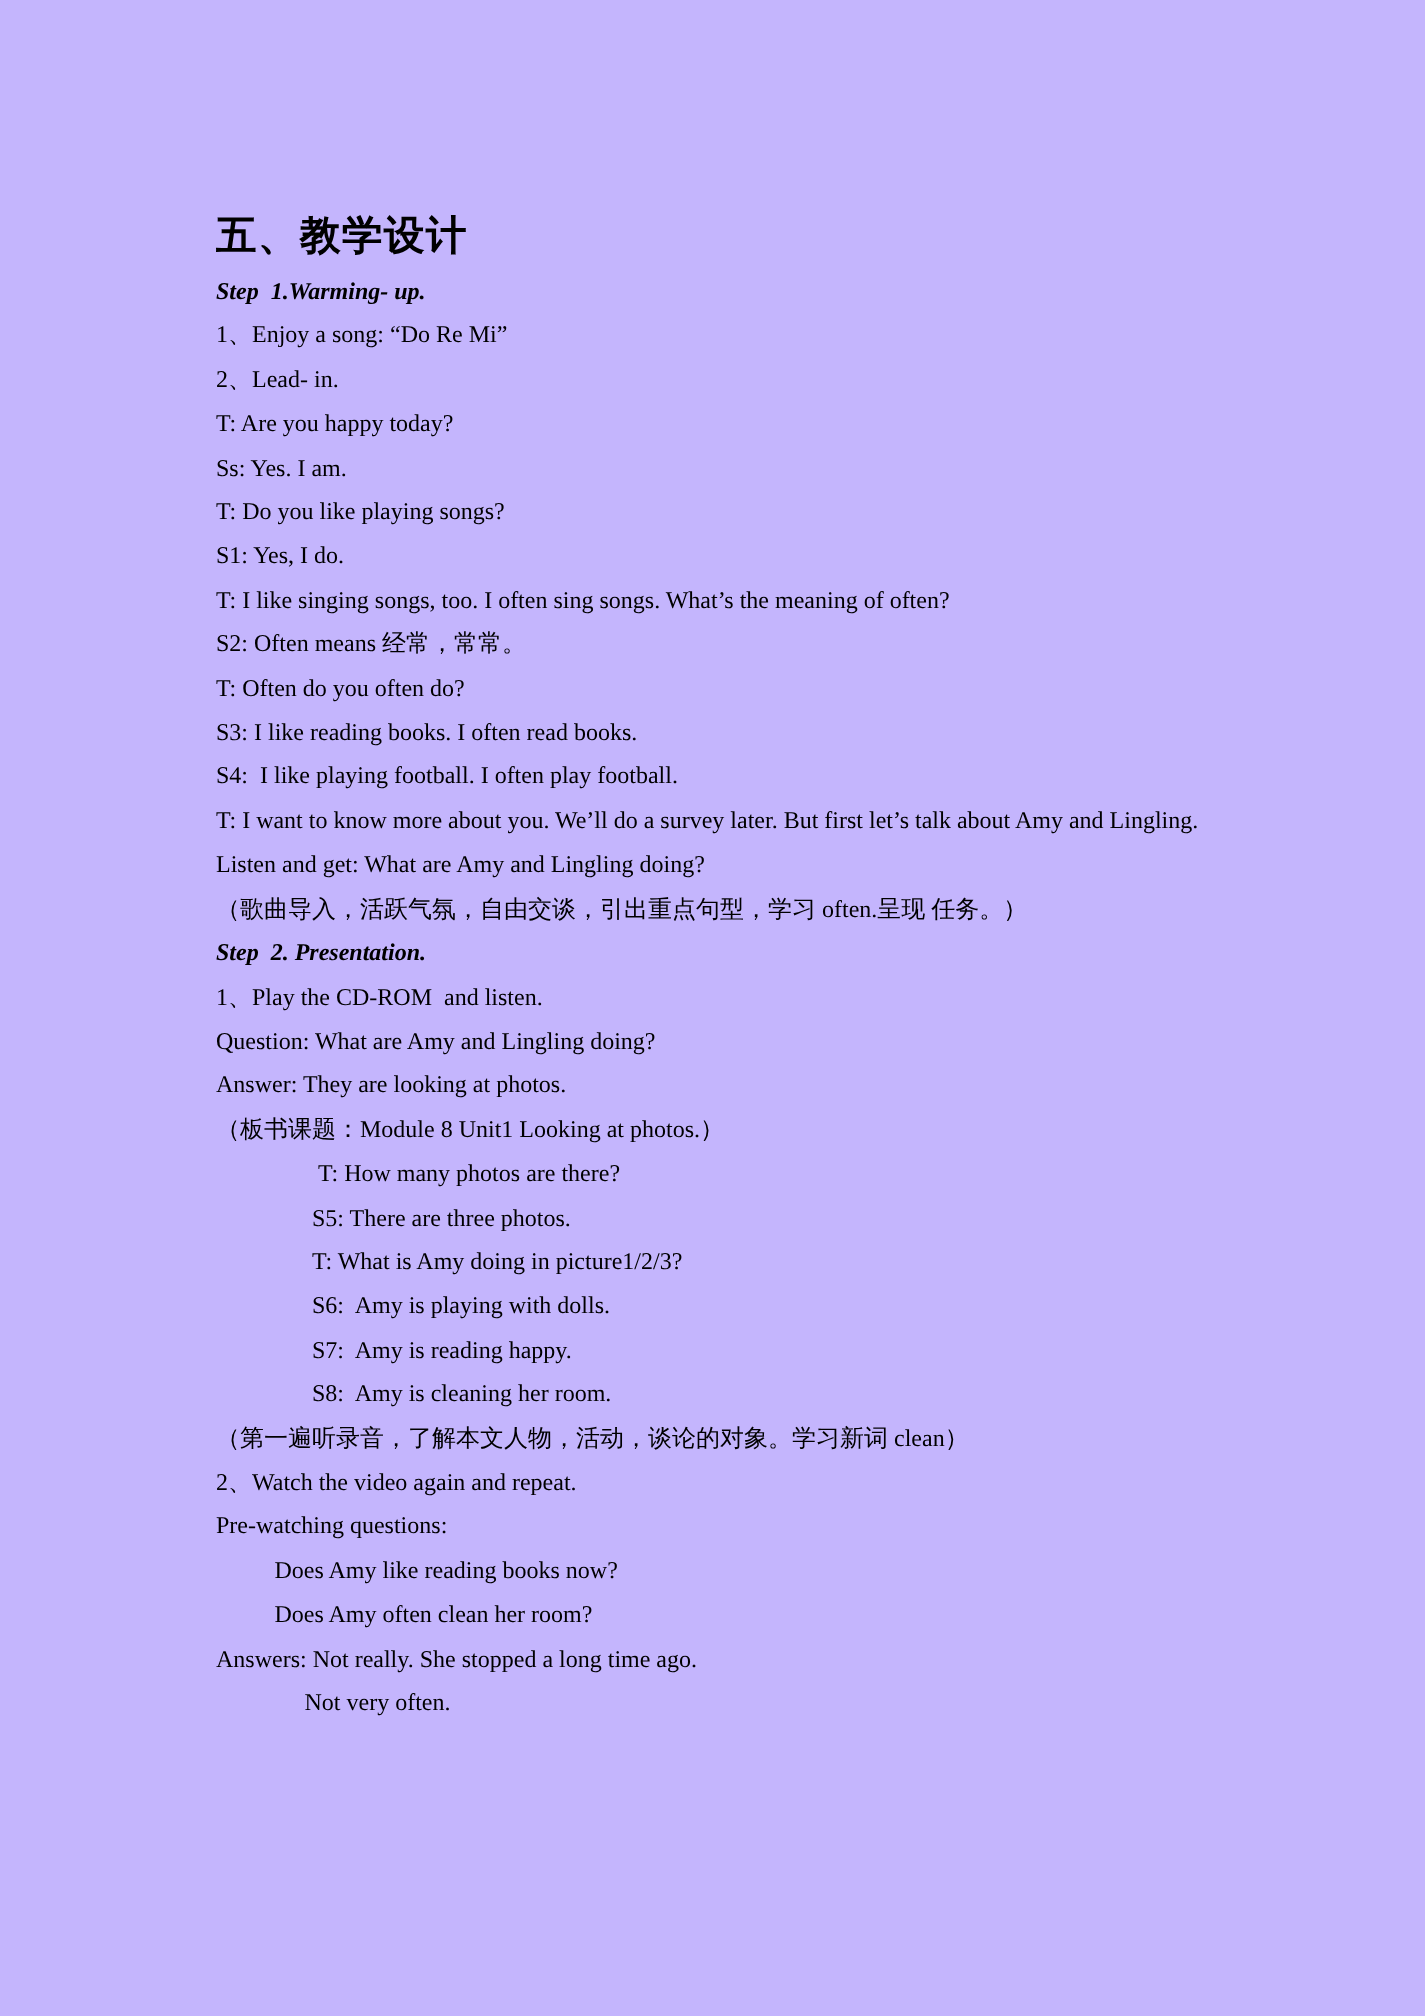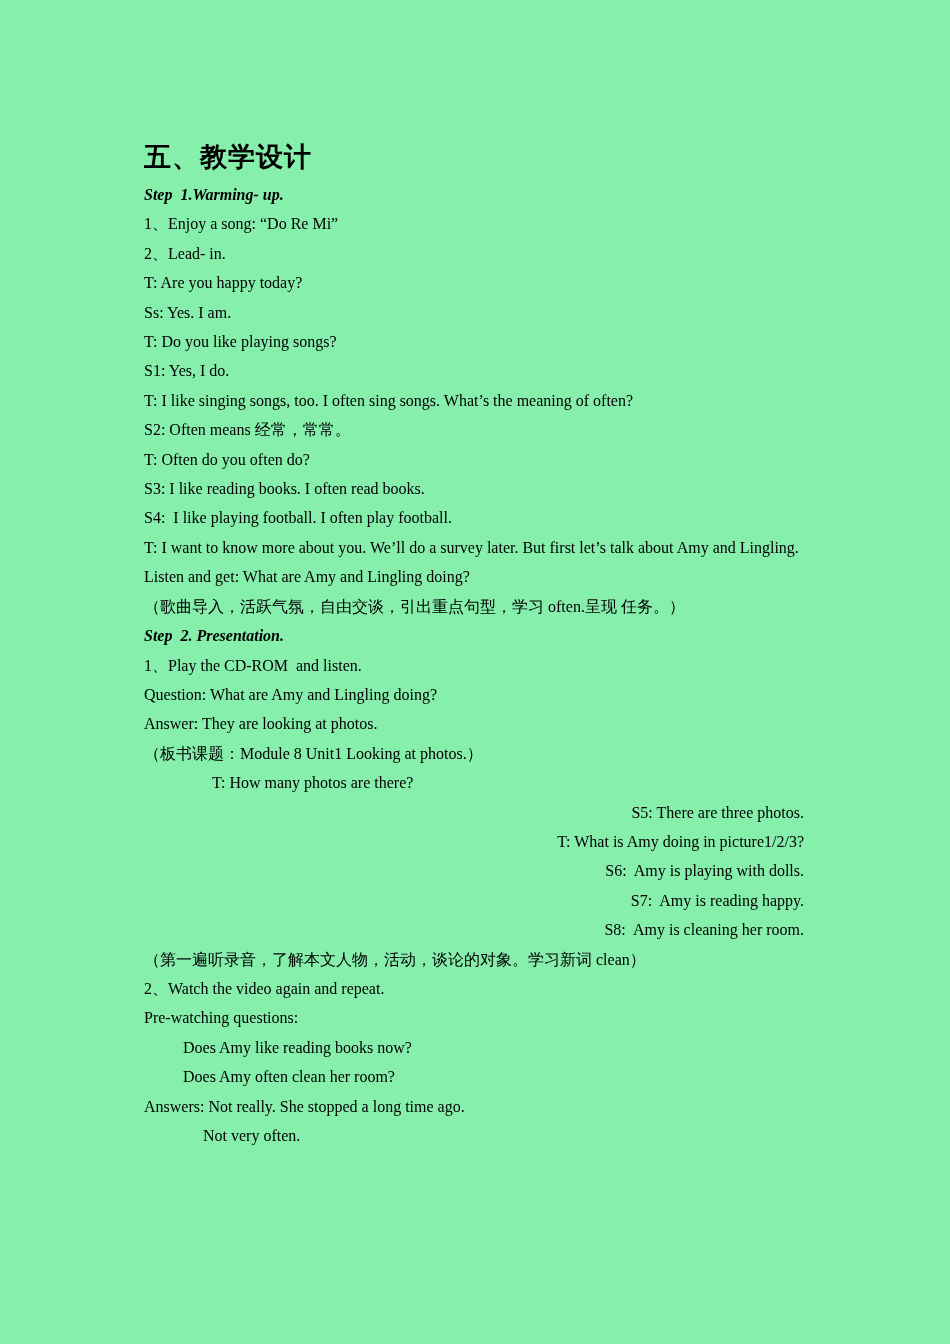--- a/index.html
+++ b/index.html
@@ -5,21 +5,21 @@
   html, body {
     margin: 0;
     padding: 0;
     background: #ffffff;
   }
   .page {
     position: relative;
     width: 950px;
     height: 1344px;
     margin: 0 auto;
-    background: #86efac;
+    background: #c4b5fd;
     box-sizing: border-box;
     padding: 140px 142px 0 144px;
     color: #000000;
     font-family: "Liberation Serif", "DejaVu Serif", serif;
     font-size: 16px;
     overflow: hidden;
   }
   .doc-title {
     font-family: "Liberation Sans", "DejaVu Sans", sans-serif;
     font-weight: bold;
@@ -37,21 +37,21 @@
     white-space: pre-wrap;
     font-size: 16px;
   }
   .bold {
     font-weight: bold;
     font-style: italic;
   }
   .ind-a { padding-left: 39px; }
   .ind-b { padding-left: 52px; }
   .ind-c { padding-left: 59px; }
-  .ind-d { padding-left: 64px; text-align: right; }
+  .ind-d { padding-left: 64px; }
   .ind-e { padding-left: 68px; }
 </style>
 </head>
 <body>
 
 <div class="page">
   <div class="doc-title">五、教学设计</div>
   <div class="doc-body">
     <p class="line bold">Step  1.Warming- up.</p>
     <p class="line">1、Enjoy a song: “Do Re Mi”</p>

